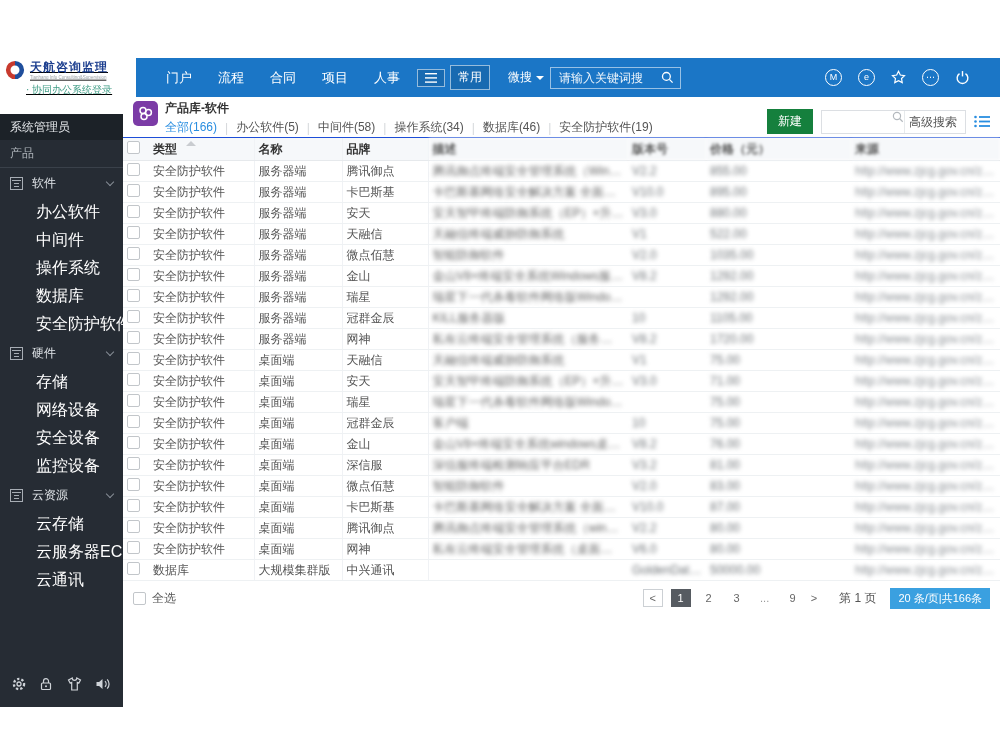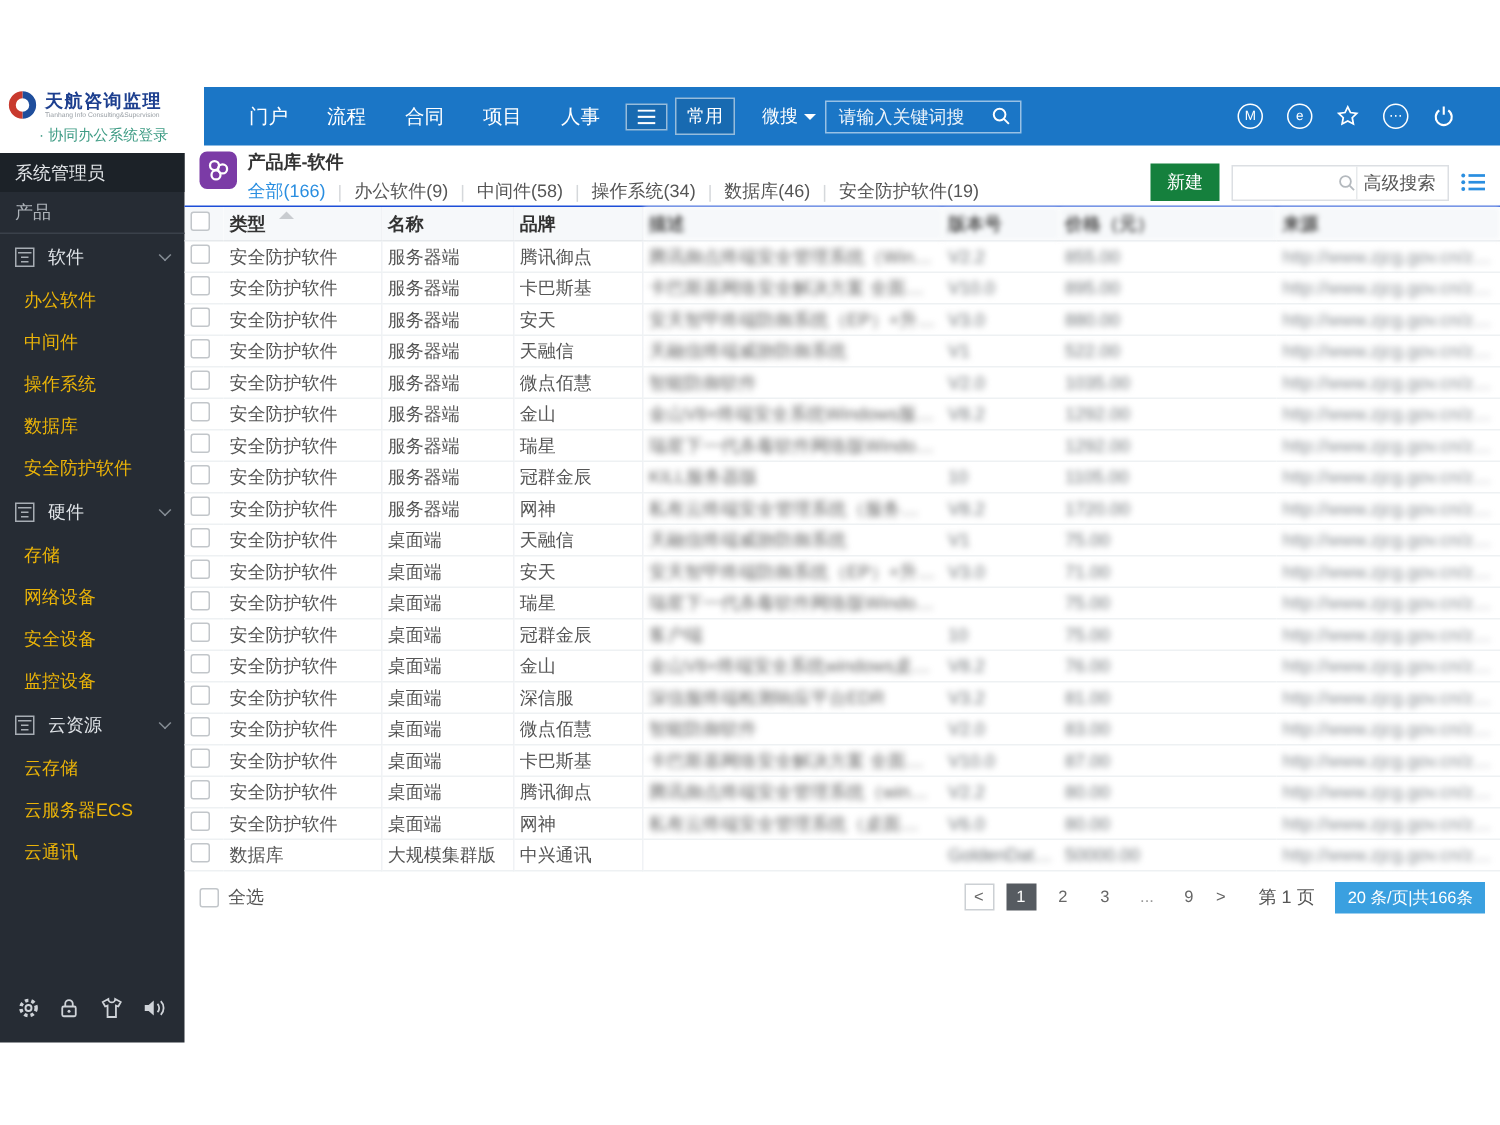--- a/index.html
+++ b/index.html
@@ -1,64 +1,64 @@
 <!DOCTYPE html>
 <html><head>
 <meta charset="utf-8">
 <style>
   html,body{margin:0;padding:0;background:#fff;}
   .canvas{position:relative;width:1000px;height:750px;background:#fff;overflow:hidden;
           font-family:"Liberation Sans","DejaVu Sans",sans-serif;-webkit-font-smoothing:antialiased;}
   
   .topbar{position:absolute;top:58px;left:0;width:1000px;height:39px;display:flex;}
-  .logo-box{width:123px;height:39px;background:#fff;box-sizing:border-box;padding:1px 0 0 4px;}
+  .logo-box{width:123px;height:39px;background:#fff;box-sizing:border-box;padding:1px 0 0 4px;text-decoration:underline;}
   .logo-row{display:flex;align-items:center;gap:4px;}
   .logo-title{font-size:12px;font-weight:bold;color:#1d3f8f;line-height:13px;letter-spacing:1px;}
   .logo-sub{font-size:5px;color:#9aa0a6;line-height:6px;transform:scale(.9);transform-origin:left;}
   .logo-login{font-size:10px;color:#3f9c85;margin:2px 0 0 22px;cursor:pointer;}
   .navbar{flex:1;background:#1b76c6;display:flex;align-items:center;padding:0 30px;box-sizing:border-box;margin-left:13px;}
   .nav-items{display:flex;gap:26px;margin-right:12px;}
   .nav-item{color:#fff;font-size:13px;cursor:pointer;white-space:nowrap;}
   .nav-box{border:1px solid rgba(255,255,255,.55);background:rgba(0,0,0,.10);color:#fff;
            font-size:12px;padding:3px 7px;margin-left:5px;cursor:pointer;display:flex;align-items:center;}
   .wesearch{color:#fff;font-size:12px;margin-left:18px;display:flex;align-items:center;gap:4px;cursor:pointer;white-space:nowrap;}
   .caret-down{width:0;height:0;border:4px solid transparent;border-top-color:#fff;margin-top:4px;}
   .search-box{border:1px solid rgba(255,255,255,.55);display:flex;align-items:center;margin-left:6px;padding:2px 6px;gap:4px;}
   .search-box input{background:transparent;border:none;outline:none;color:#fff;font-size:12px;width:96px;}
   .search-box input::placeholder{color:rgba(255,255,255,.92);}
   .nav-right{margin-left:auto;display:flex;gap:16px;align-items:center;}
   .icon-circle{width:15px;height:15px;border:1px solid #fff;border-radius:50%;color:#fff;font-size:9px;
                display:flex;align-items:center;justify-content:center;cursor:pointer;line-height:1;}
   .nav-right svg{cursor:pointer;display:block;}
   
-  .sidebar{position:absolute;top:102px;left:0;width:123px;height:593px;background:#262c34;}
+  .sidebar{position:absolute;top:114px;left:0;width:123px;height:593px;background:#262c34;}
   .side-role{height:26px;line-height:26px;padding-left:10px;background:#1c2228;font-size:12px;color:#e4e7ea;}
   .side-section{height:27px;line-height:27px;padding-left:10px;font-size:12px;color:#aeb4ba;border-bottom:1px solid #3a414a;}
   .group-row{height:30px;display:flex;align-items:center;padding:0 10px;font-size:12px;color:#e0e4e8;cursor:pointer;gap:9px;}
   .doc-ico{width:11px;height:11px;border:1px solid #a7adb4;position:relative;flex:none;}
   .doc-ico::before{content:"";position:absolute;left:1px;right:1px;top:2px;height:1px;background:#a7adb4;}
   .doc-ico::after{content:"";position:absolute;left:3px;top:5px;width:5px;height:1px;background:#a7adb4;box-shadow:0 3px 0 #a7adb4;}
   .chev{width:5px;height:5px;border-right:1px solid #868d95;border-bottom:1px solid #868d95;transform:rotate(45deg);margin-left:auto;margin-top:-2px;}
-  .child-row{height:28px;line-height:28px;padding-left:16px;font-size:12px;color:#eab308;cursor:pointer;white-space:nowrap;}
+  .child-row{height:28px;line-height:28px;padding-left:36px;font-size:16px;color:#ffffff;cursor:pointer;white-space:nowrap;}
   .side-icons{position:absolute;bottom:6px;left:0;width:123px;height:34px;display:flex;align-items:center;justify-content:space-evenly;}
   .side-icons svg{cursor:pointer;display:block;}
   
   .main{position:absolute;top:97px;left:123px;width:877px;}
   .main-header{height:41px;border-bottom:1px solid #1d4ed8;display:flex;align-items:flex-start;padding:4px 10px 0 10px;box-sizing:border-box;position:relative;}
   .app-icon{width:25px;height:25px;border-radius:5px;background:#7b3ba6;display:flex;align-items:center;justify-content:center;margin-right:7px;flex:none;}
   .page-title{font-size:12px;font-weight:bold;color:#333;line-height:14px;}
   .tabs{display:flex;align-items:center;font-size:12px;margin-top:4px;}
   .tab{color:#555;cursor:pointer;white-space:nowrap;}
   .tab.active{color:#2a8ee0;position:relative;}
   .tab.active::after{content:"";position:absolute;left:50%;margin-left:-5px;bottom:-10px;
       border:5px solid transparent;border-bottom-color:#c9ccd0;}
   .tab-sep{color:#d5d8db;margin:0 8px;}
   .mh-right{margin-left:auto;display:flex;align-items:center;gap:8px;margin-top:8px;}
   .btn-new{background:#15803d;color:#fff;border:none;font-size:12px;padding:4px 11px;cursor:pointer;}
-  .adv-search{display:flex;align-items:center;border:1px solid #dcdfe3;height:22px;background:#fff;}
+  .adv-search{display:flex;border:1px solid #dcdfe3;height:22px;background:#fff;}
   .adv-search input{border:none;outline:none;width:58px;font-size:12px;padding:0 6px;}
   .adv-label{border-left:0;padding:0 8px 0 4px;font-size:12px;color:#555;line-height:22px;cursor:pointer;border-left:1px solid #e7eaec;}
   .list-ico{cursor:pointer;display:block;}
   table{border-collapse:collapse;width:877px;table-layout:fixed;font-size:12px;}
   thead th{height:22px;text-align:left;color:#333;font-weight:bold;background:#f6f8fa;
            border-bottom:1px solid #e6e9ec;padding:0 4px;white-space:nowrap;overflow:hidden;}
   tbody td{height:20px;border-bottom:1px solid #eef1f3;color:#555;padding:0 4px;
            overflow:hidden;white-space:nowrap;text-overflow:ellipsis;}
   .vline{border-right:1px solid #f0f2f5;}
   .cb{width:11px;height:11px;border:1px solid #c2c6ca;background:#fff;border-radius:2px;display:inline-block;cursor:pointer;}
@@ -201,21 +201,21 @@
           <circle cx="7" cy="6.4" r="3" fill="none" stroke="#fff" stroke-width="1.5"></circle>
           <circle cx="12.4" cy="8.6" r="3" fill="none" stroke="#fff" stroke-width="1.5"></circle>
           <circle cx="8" cy="12.6" r="3" fill="none" stroke="#fff" stroke-width="1.5"></circle>
         </svg>
       </div>
       <div>
         <div class="page-title">产品库-软件</div>
         <div class="tabs">
             <span class="tab active">全部(166)</span>
             <span class="tab-sep">|</span>
-            <span class="tab">办公软件(9)</span>
+            <span class="tab">办公软件(5)</span>
             <span class="tab-sep">|</span>
             <span class="tab">中间件(58)</span>
             <span class="tab-sep">|</span>
             <span class="tab">操作系统(34)</span>
             <span class="tab-sep">|</span>
             <span class="tab">数据库(46)</span>
             <span class="tab-sep">|</span>
             <span class="tab">安全防护软件(19)</span>
           </div>
       </div>

